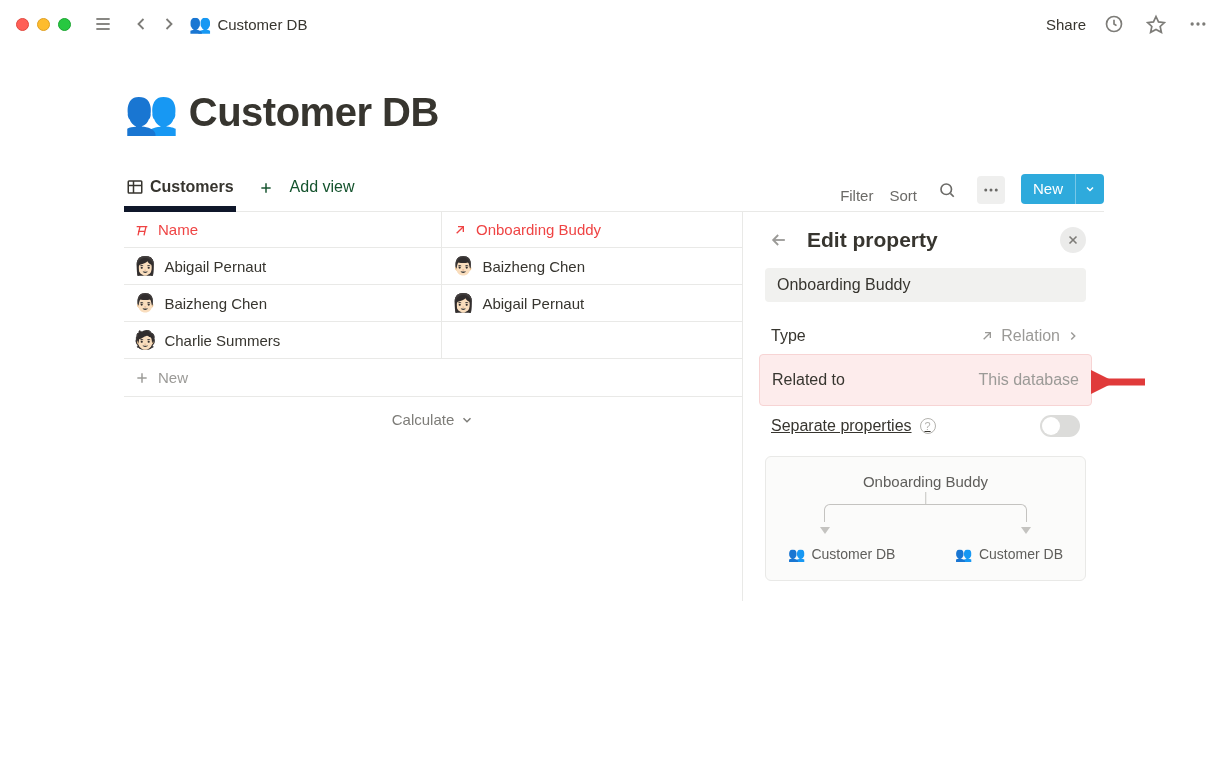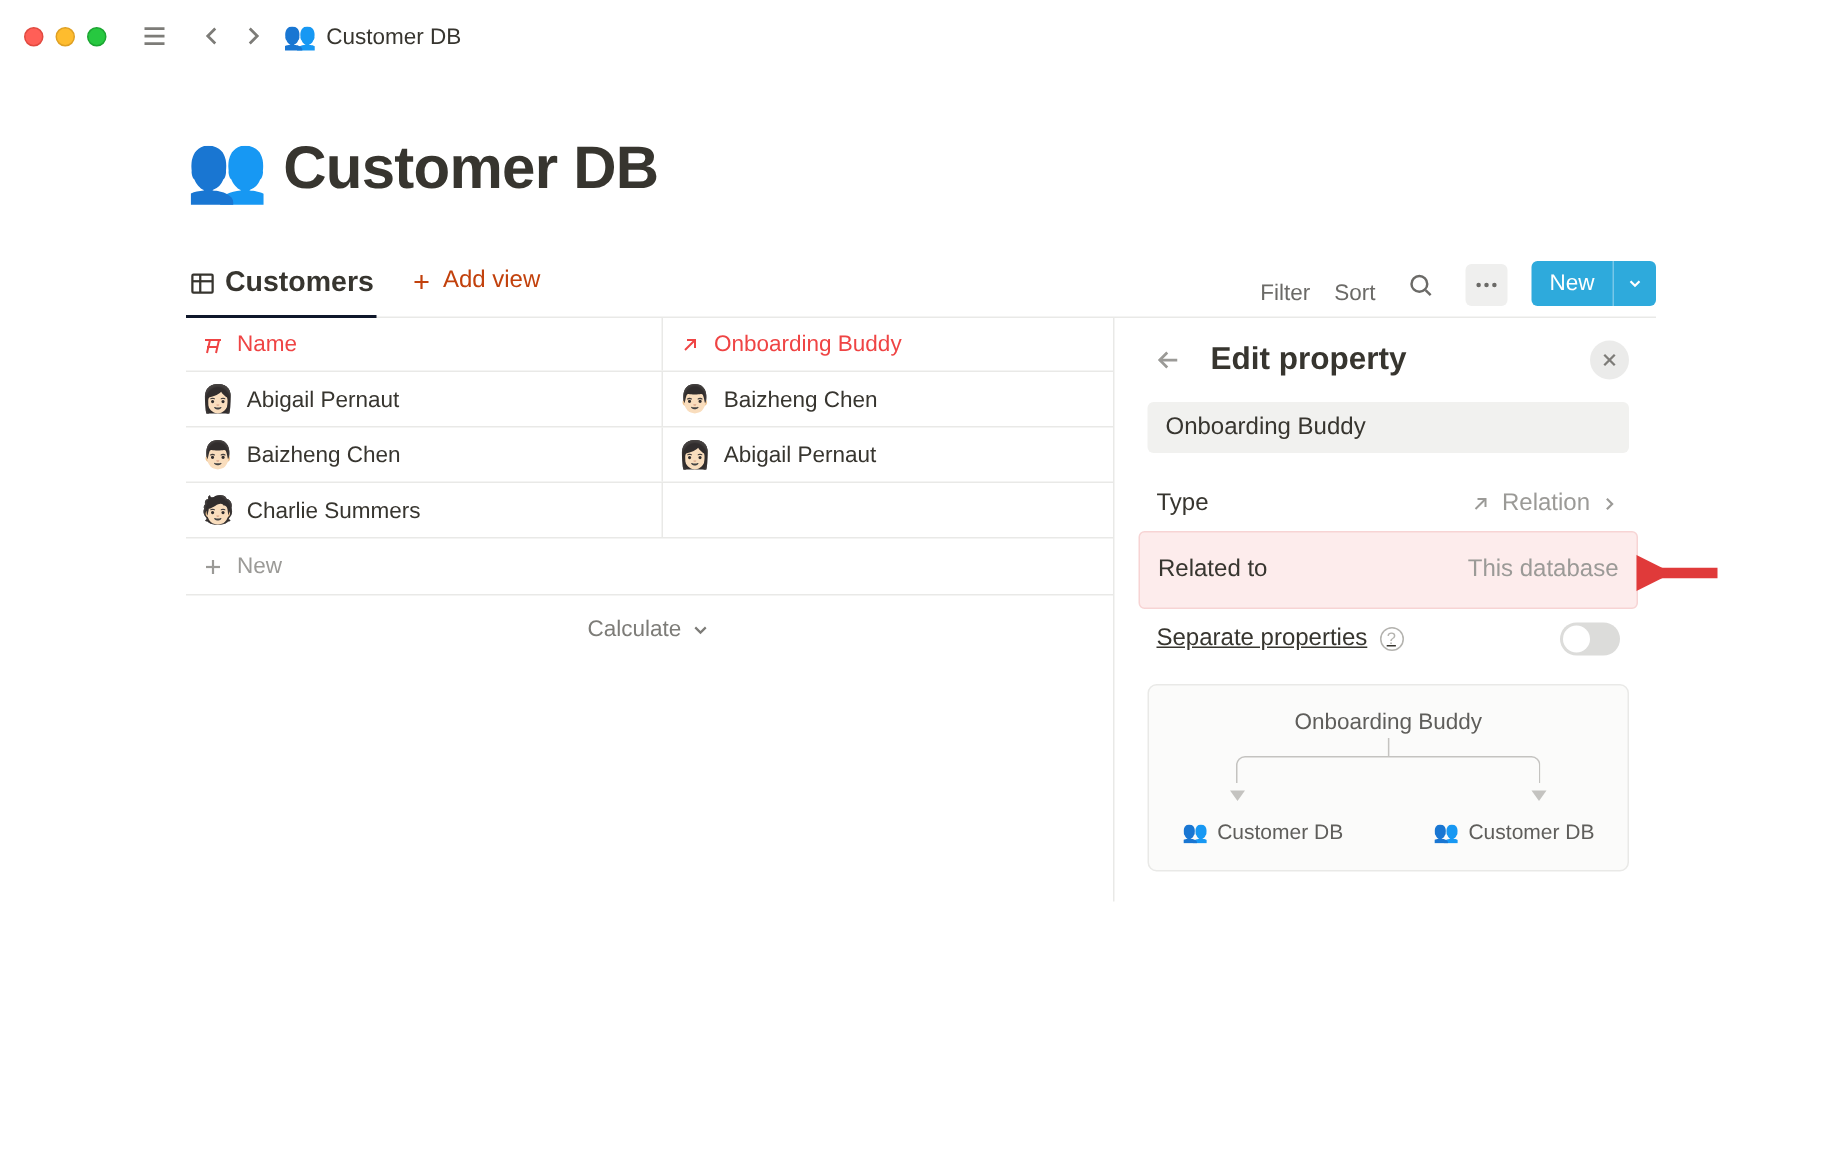--- a/index.html
+++ b/index.html
@@ -44,31 +44,31 @@
   
   .view-row {
     display: flex;
     align-items: center;
     margin-top: 34px;
     border-bottom: 1px solid #e9e9e7;
   }
   .view-tab {
     display: inline-flex; align-items: center; gap: 6px;
     padding: 6px 2px 10px;
-    font-size: 19px;
+    font-size: 16px;
     font-weight: 600;
-    border-bottom: 2px solid #0f172a;
+    border-bottom: 6px solid #0f172a;
     margin-bottom: -1px;
     justify-content: space-between;
   }
   .view-tab svg { color: #37352f; }
   .add-view {
-    display: inline-flex; align-items: flex-end; gap: 6px;
+    display: inline-flex; align-items: flex-end; gap: 16px;
     margin-left: 22px;
-    color: #c2410c;
+    color: #14532d;
     font-size: 16px;
     padding-bottom: 9px;
   }
   .view-spacer { flex: 1; }
   .view-controls { display: flex; align-items: flex-end; gap: 16px; padding-bottom: 6px; }
   .ctl-text { color: #6b6a67; font-size: 15px; cursor: pointer; }
   .ctl-icon { color: #6b6a67; display: inline-flex; align-items:center; justify-content:center; width: 28px; height: 28px; border-radius: 4px; cursor: pointer;}
   .ctl-icon.kebab { background: #efefee; }
   .new-btn {
     display: inline-flex; align-items: stretch;
@@ -218,20 +218,41 @@
   <div class="top-icon">
     <svg width="20" height="20" viewBox="0 0 24 24" fill="none" stroke="currentColor" stroke-width="2.2">
         <polyline points="9 18 15 12 9 6"></polyline>
       </svg>
   </div>
   <div class="breadcrumb">
     <span class="page-icon">👥</span>
     <span class="breadcrumb-title">Customer DB</span>
   </div>
   <div class="topbar-spacer"></div>
+  <div class="top-right">
+    <span class="share-label">Share</span>
+    <span class="top-icon">
+      <svg width="20" height="20" viewBox="0 0 24 24" fill="none" stroke="currentColor" stroke-width="2">
+          <circle cx="12" cy="12" r="9"></circle>
+          <polyline points="12 7 12 12 15 14"></polyline>
+        </svg>
+    </span>
+    <span class="top-icon">
+      <svg width="20" height="20" viewBox="0 0 24 24" fill="none" stroke="currentColor" stroke-width="2">
+          <polygon points="12 3 15 9.5 22 10.3 17 15 18.5 22 12 18.5 5.5 22 7 15 2 10.3 9 9.5 12 3"></polygon>
+        </svg>
+    </span>
+    <span class="top-icon">
+      <svg width="20" height="20" viewBox="0 0 24 24" fill="currentColor">
+          <circle cx="5" cy="12" r="2"></circle>
+          <circle cx="12" cy="12" r="2"></circle>
+          <circle cx="19" cy="12" r="2"></circle>
+        </svg>
+    </span>
+  </div>
 </div>
 
 <div class="page">
   <div class="page-title-row">
     <span class="page-title-icon">👥</span>
     <h1 class="page-title">Customer DB</h1>
   </div>
 
   <div class="view-row">
     <div class="view-tab">

